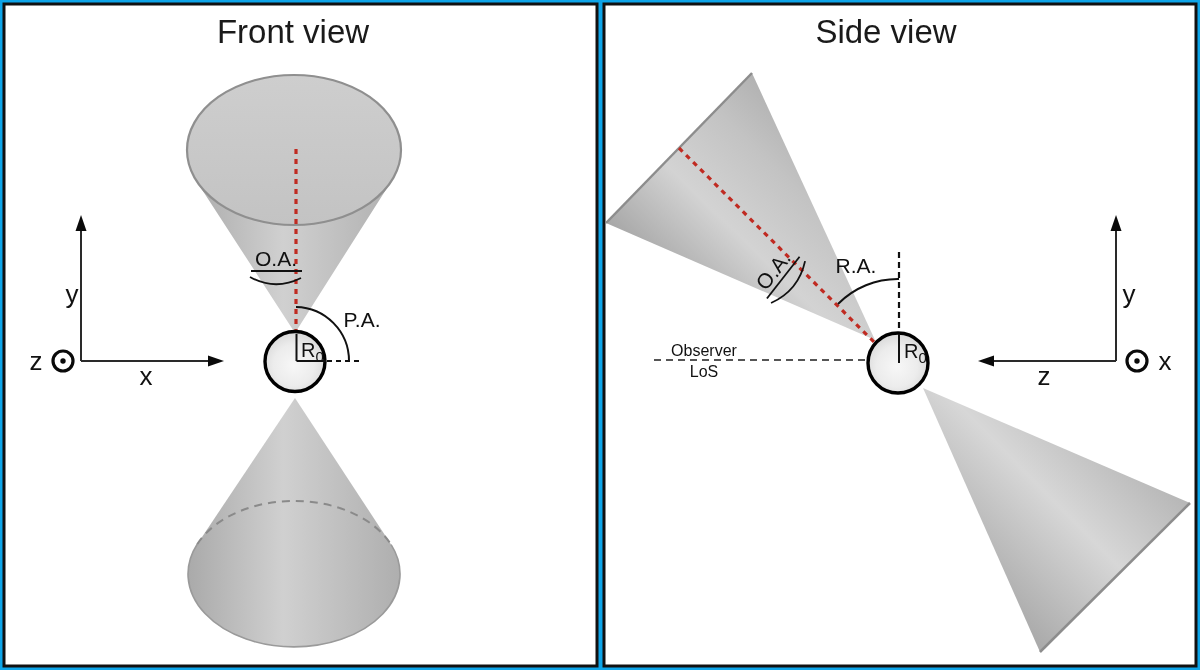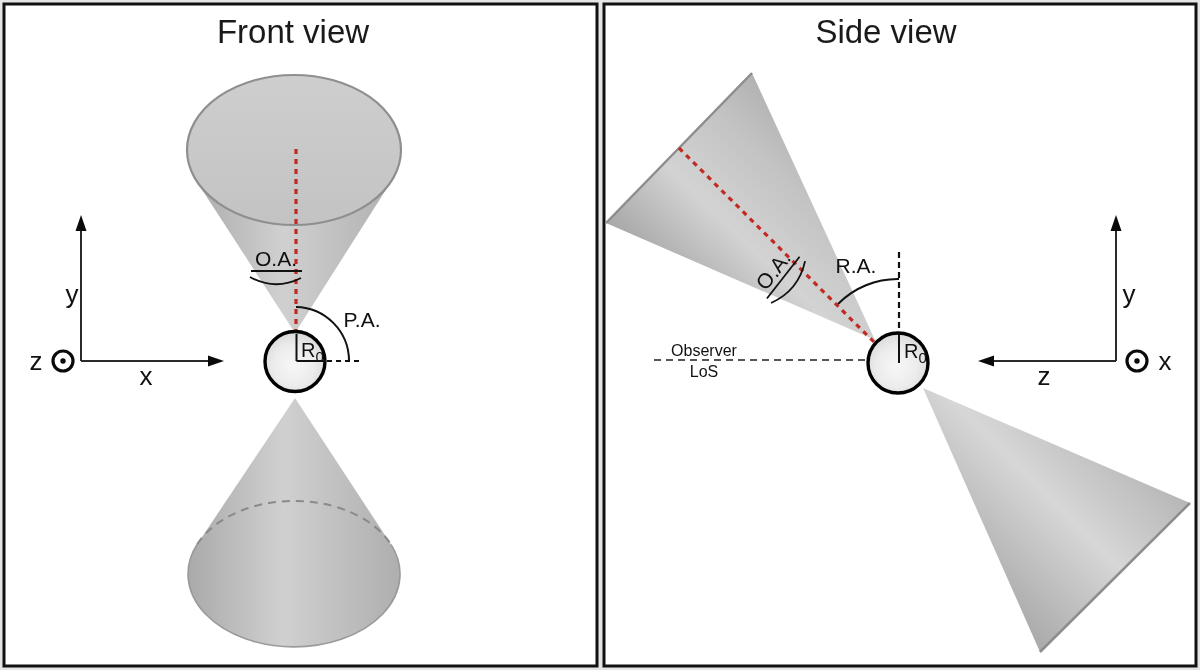--- a/index.html
+++ b/index.html
@@ -1,20 +1,20 @@
 <!DOCTYPE html>
 <html><head>
 <meta charset="utf-8">
 <style>
   html, body { margin: 0; padding: 0; background: #ffffff; }
   .figure-wrap {
     position: relative;
     width: 1200px;
     height: 670px;
-    background: #e5e5e5;
+    background: #0ea5e9;
     font-family: "Liberation Sans", sans-serif;
   }
   svg { display: block; }
   text {
     font-family: "Liberation Sans", sans-serif;
     fill: #111111;
   }
   .title-text   { font-size: 33px; fill: #1a1a1a; }
   .angle-text   { font-size: 21px; }
   .axis-text    { font-size: 26px; }

